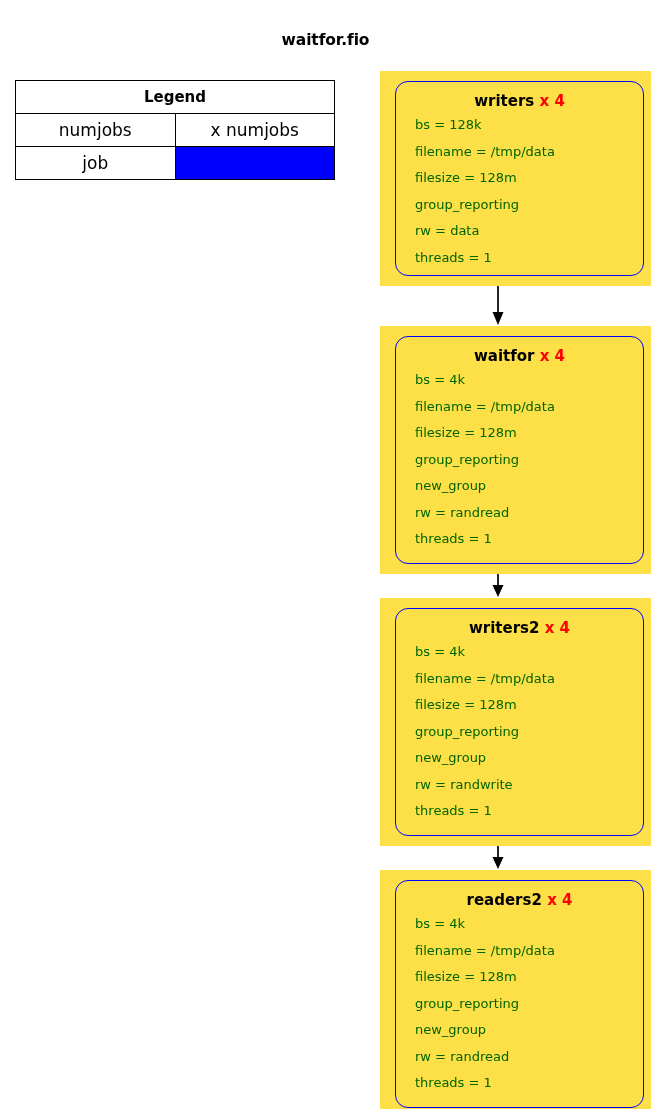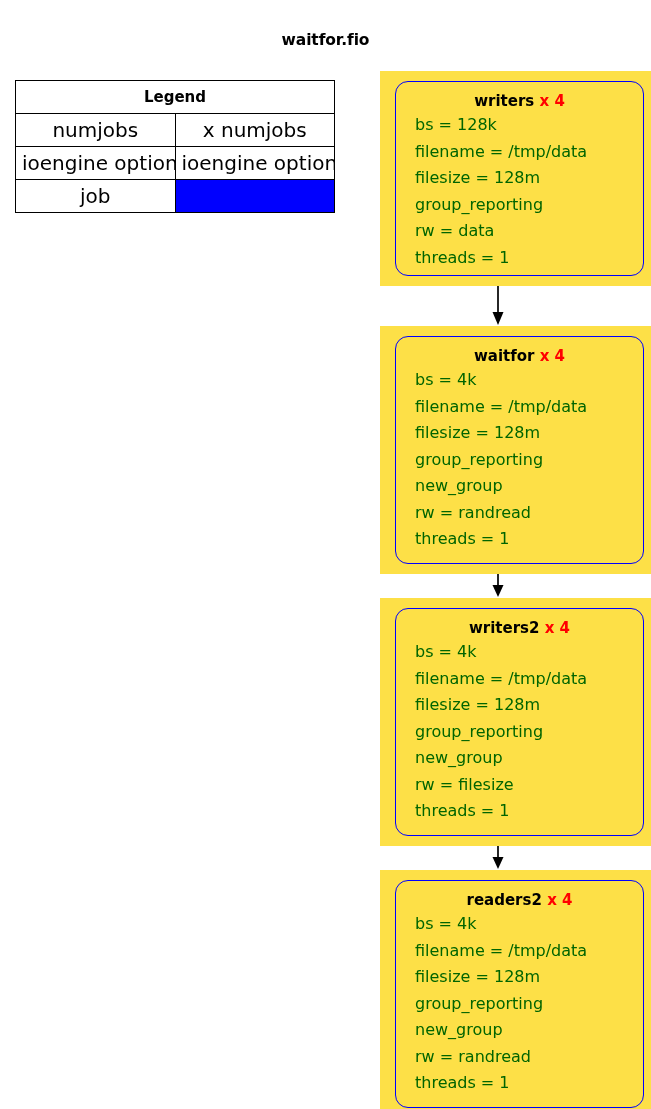--- a/index.html
+++ b/index.html
@@ -42,21 +42,21 @@
     border-collapse: collapse;
     table-layout: fixed;
     background: #7f1d1d;
   }
   #legend td {
     border: 1.4px solid #000000;
     height: 32px;
     padding: 0 6px;
     text-align: center;
     vertical-align: middle;
-    font-size: 20px;
+    font-size: 17px;
     color: #000000;
     background: #ffffff;
     overflow: hidden;
     white-space: nowrap;
   }
   #legend td.legend-head {
     font-weight: bold;
     font-size: 15px;
   }
   .sw-numjobs   { color: #ff0000; }
@@ -92,21 +92,21 @@
     white-space: nowrap;
   }
   .job-numjobs {
     color: #ff0000;
     font-weight: bold;
   }
   .job-options {
     padding: 1px 0 0 19px;
   }
   .job-option {
-    font-size: 16px;
+    font-size: 13px;
     line-height: 26.5px;
     color: #006400;
     white-space: nowrap;
   }
 
   
   .flow-arrow {
     position: absolute;
     left: 485px;
     width: 26px;
@@ -123,24 +123,20 @@
   <table id="legend">
     <tbody>
       <tr>
         <td class="legend-head" colspan="2">Legend</td>
       </tr>
       <tr>
         <td style="width:162px">numjobs</td>
         <td class="sw-numjobs">x numjobs</td>
       </tr>
       <tr>
-        <td>ioengine option</td>
-        <td class="sw-ioengine">ioengine option</td>
-      </tr>
-      <tr>
         <td>job</td>
         <td class="sw-job"></td>
       </tr>
     </tbody>
   </table>
 
   <div class="exec-group" style="top:47px; height:215px;">
     <div class="job-box" style="top:10px; height:195px;">
       <div class="job-title">
         <span>writers</span>
@@ -194,21 +190,21 @@
       <div class="job-title">
         <span>writers2</span>
         <span class="job-numjobs">x 4</span>
       </div>
       <div class="job-options">
         <div class="job-option">bs = 4k</div>
         <div class="job-option">filename = /tmp/data</div>
         <div class="job-option">filesize = 128m</div>
         <div class="job-option">group_reporting</div>
         <div class="job-option">new_group</div>
-        <div class="job-option">rw = filesize</div>
+        <div class="job-option">rw = randwrite</div>
         <div class="job-option">threads = 1</div>
       </div>
     </div>
   </div>
 
   <div class="flow-arrow" style="top:822px; height:24px;">
     <svg width="26" height="24" viewBox="0 0 26 24">
       <line x1="13" y1="0" x2="13" y2="15" stroke="#000000" stroke-width="1.7"></line>
       <polygon points="13,23 7.5,11 18.5,11" fill="#000000"></polygon>
     </svg>

